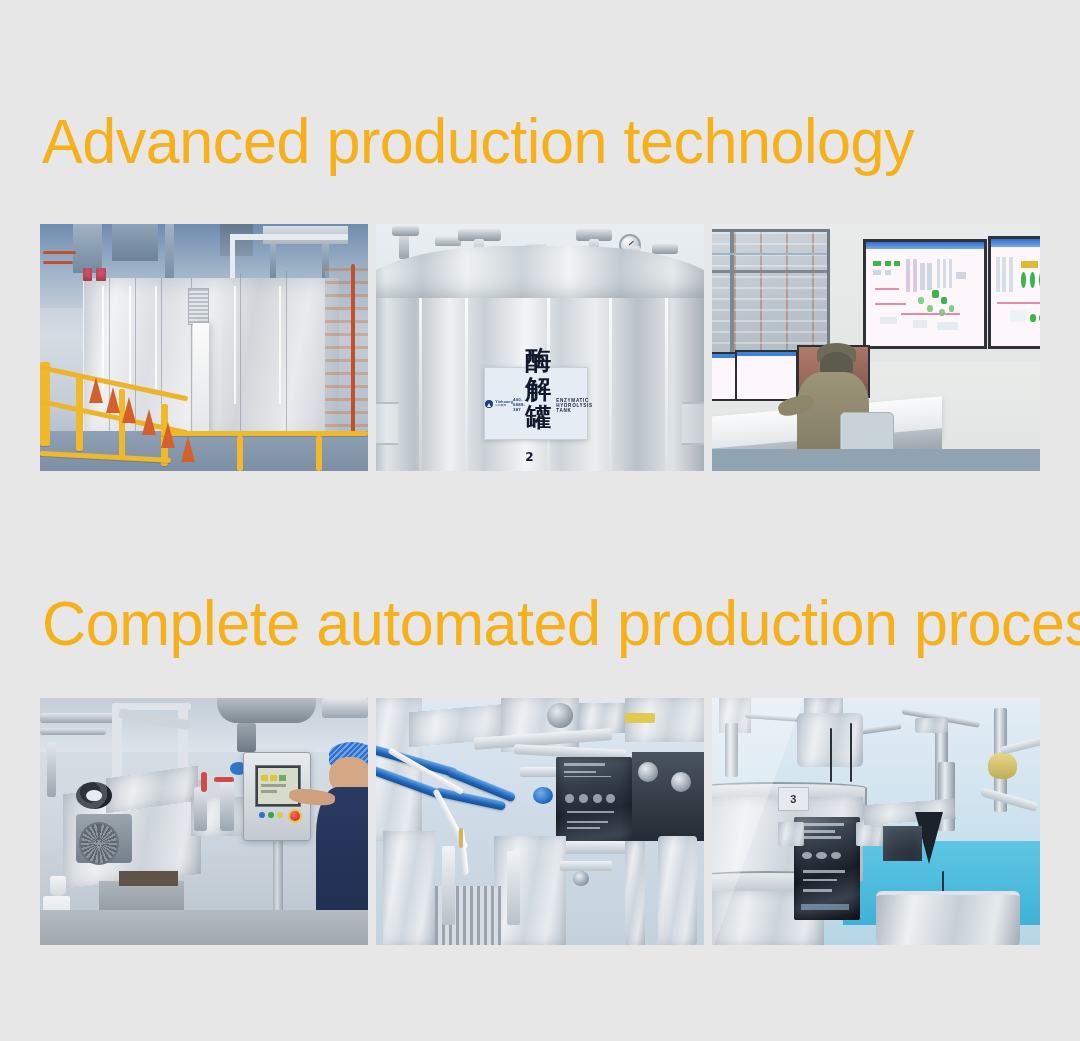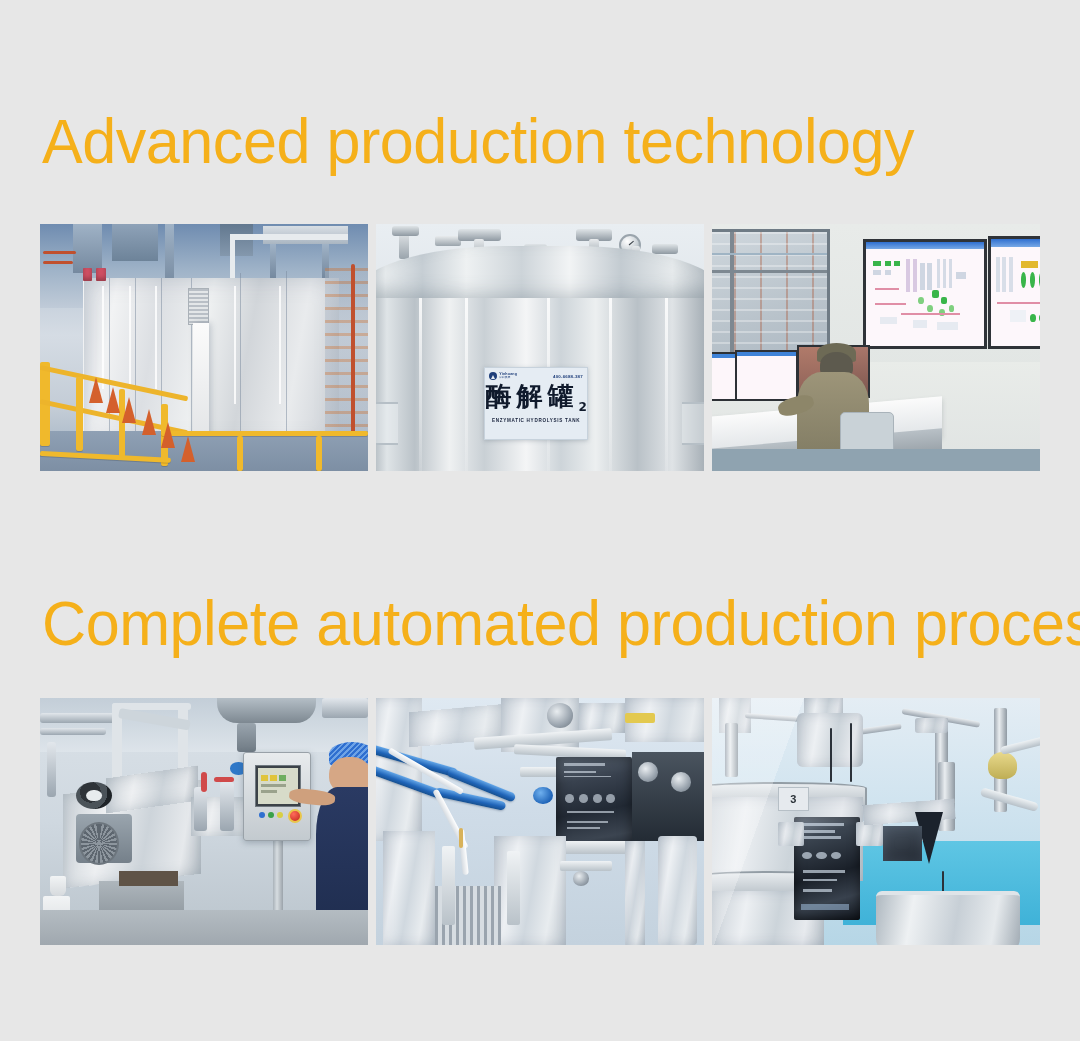--- a/index.html
+++ b/index.html
@@ -154,21 +154,21 @@
   }
   .p2-gauge::after {
     content:''; position:absolute; left:50%; top:50%; width:6px; height:1px;
     background:#3a4148; transform:translate(-1px,-0.5px) rotate(-40deg); transform-origin:left center;
   }
   .p2-label {
     position:absolute;
     background:#e5ecf3;
     border:1px solid #c7d2dc;
     box-shadow: 0 1px 4px rgba(60,75,90,.25);
-    display:flex; flex-direction:column; align-items:center;
+    display:flex; flex-direction:row; align-items:center;
     padding:4px 0 3px;
   }
   .p2-label-top {
     width:92%; display:flex; justify-content:space-between; align-items:center;
     font-size:4px; color:#203a6b; letter-spacing:.2px;
   }
   .p2-brand { display:flex; align-items:center; gap:2px; }
   .p2-logo {
     width:8px; height:8px; border-radius:50%;
     background:#1e3e7a;

